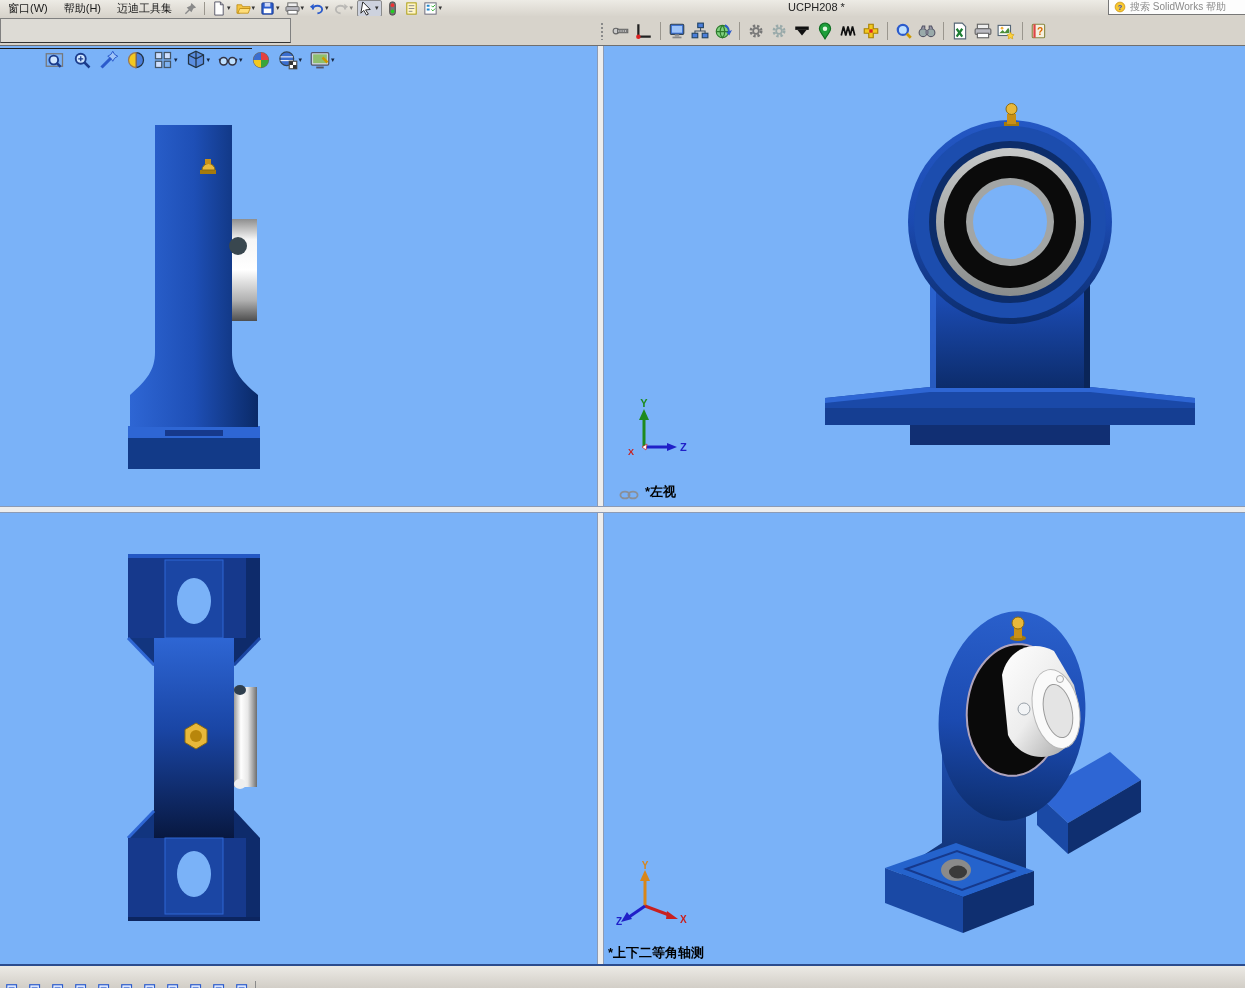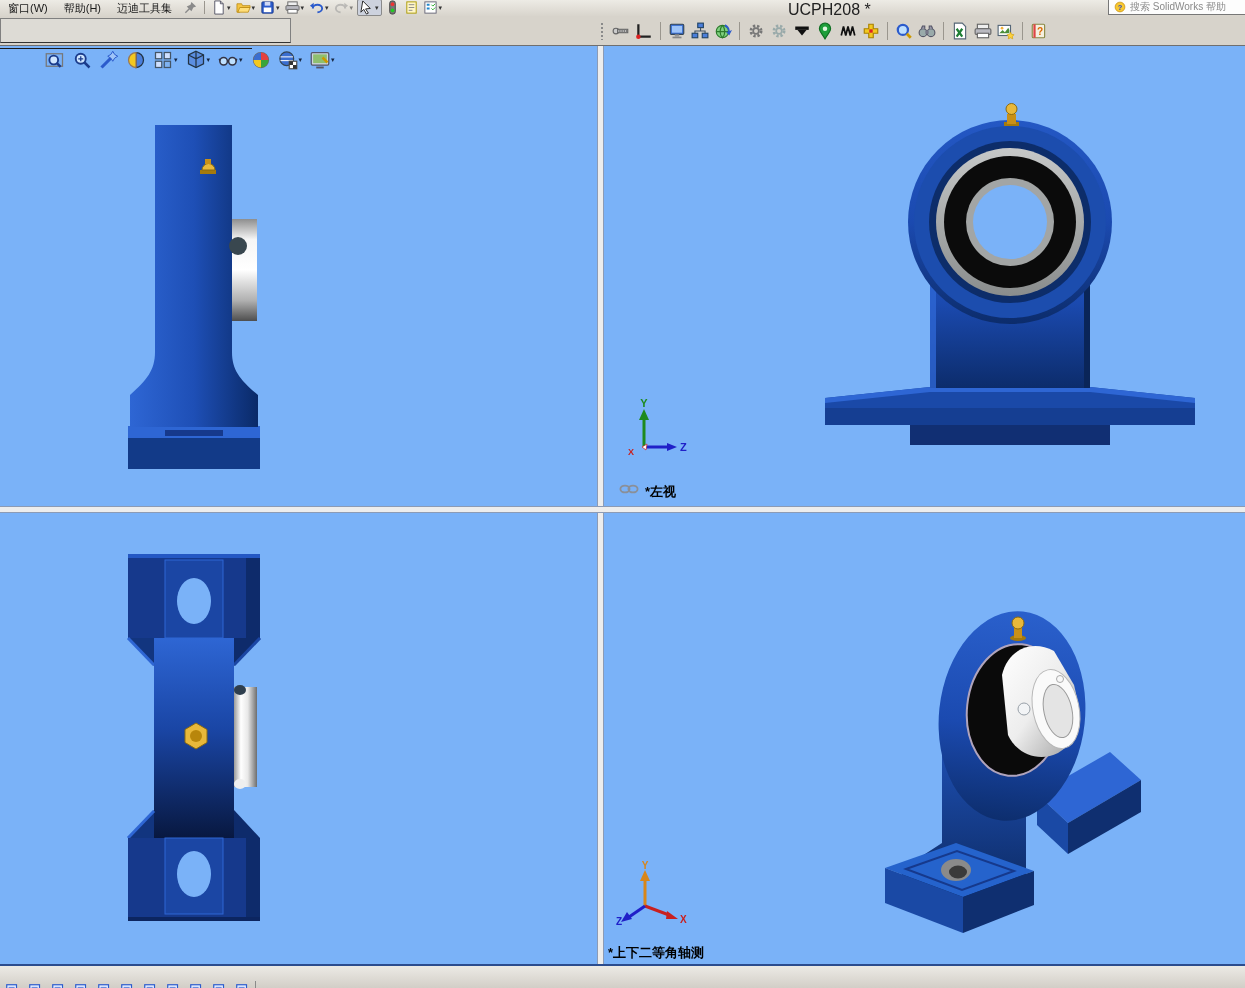--- a/index.html
+++ b/index.html
@@ -1,34 +1,34 @@
 <!DOCTYPE html>
 <html style="--viewport-bg: #7AB2F8; --chrome-bg: #D7D3CB; --model-blue: #1E4FB6; --model-blue-dark: #0B2C6E; --model-blue-light: #2E66D4; --gold: #E8B83A; --bearing-black: #0B0B0B; --bearing-gray: #A8ABAB;"><head>
 <meta charset="utf-8">
 <style>
   html,body{margin:0;padding:0;}
   .app{position:relative;width:1245px;height:988px;overflow:hidden;background:#D7D3CB;
        font-family:"Liberation Sans",sans-serif;-webkit-font-smoothing:antialiased;}
   
   .titlebar{position:absolute;left:0;top:0;width:100%;height:16px;
-    background:linear-gradient(#EDEBE5,#D8D4CC);display:flex;align-items:flex-end;
+    background:linear-gradient(#EDEBE5,#D8D4CC);display:flex;align-items:center;
     font-size:11px;color:#1a1a1a;border-bottom:1px solid #C2BEB6;}
   .menu-item{padding:0 8px;line-height:15px;white-space:nowrap;}
   .tb-btn{display:inline-flex;align-items:center;height:15px;padding:0 1px;}
   .tb-btn.pressed{border:1px solid #8a8a8a;background:#cdd2de;border-radius:2px;}
   .tb-btn.dis{opacity:.55;filter:grayscale(1);}
   .icon{display:inline-block;}
   .icon svg{display:block;width:100%;height:100%;}
   .std .icon{width:15px;height:15px;}
   .dd{font-size:7px;color:#333;padding:0 1px;line-height:8px;}
   .tsep{width:1px;height:13px;background:#9a968e;margin:0 3px;display:inline-block;}
   .grip{width:5px;height:18px;margin-right:3px;display:inline-block;
     background-image:radial-gradient(circle,#8a8a8a 1px,transparent 1.2px);
     background-size:4px 4px;}
-  .doc-title{position:absolute;left:788px;top:1px;font-size:16px;color:#222;}
+  .doc-title{position:absolute;left:788px;top:1px;font-size:11px;color:#222;}
   .help-search{position:absolute;right:0;top:0;width:137px;height:15px;background:#FDFDFD;
     border-left:1px solid #777;border-bottom:1px solid #777;display:flex;align-items:center;
     gap:4px;padding-left:5px;font-size:10px;color:#8a8a8a;box-sizing:border-box;}
   .help-search .icon{width:12px;height:12px;}
   
   .toolbar-row{position:absolute;left:0;top:16px;width:100%;height:29px;background:#D7D3CB;
     border-bottom:1px solid #6f6f6f;}
   .empty-well{position:absolute;left:0;top:2px;width:291px;height:25px;background:#DDDBD5;
     border:1px solid #808080;border-bottom-color:#333;box-sizing:border-box;}
   .addin{position:absolute;left:600px;top:3px;height:24px;display:flex;align-items:center;gap:3px;}
@@ -42,21 +42,21 @@
   .vp-bl{left:0;top:467px;width:597px;height:451px;}
   .vp-br{left:604px;top:467px;width:641px;height:451px;}
   .vsplit{position:absolute;left:597px;top:0;width:7px;height:918px;background:#EDEDED;
     border-left:1px solid #8C9BB5;border-right:1px solid #8C9BB5;box-sizing:border-box;}
   .hsplit{position:absolute;left:0;top:460px;width:1245px;height:7px;background:#EDEDED;
     border-top:1px solid #8C9BB5;border-bottom:1px solid #8C9BB5;box-sizing:border-box;}
   .hud{position:absolute;left:44px;top:6px;display:flex;align-items:center;gap:5px;}
   .hud .icon{width:20px;height:20px;}
   .hud .dd{color:#14233f;}
   .topline{position:absolute;left:0;top:2px;width:252px;height:1px;background:#1c1c1c;}
-  .vp-label{position:absolute;display:flex;align-items:flex-start;gap:6px;
+  .vp-label{position:absolute;display:flex;align-items:flex-end;gap:6px;
     font-size:13px;font-weight:bold;color:#000;}
   .vp-label .icon{width:20px;height:12px;}
   .model,.triad{position:absolute;}
   
   .statusbar{position:absolute;left:0;top:964px;width:100%;height:24px;
     background:linear-gradient(#ECEAE5,#D2CEC7);border-top:2px solid #2B4C8E;
     box-sizing:border-box;overflow:hidden;}
   .status-icons{position:absolute;left:5px;top:16px;display:flex;gap:9px;}
   .status-icons .icon{width:12px;height:12px;}
   .status-sep{position:absolute;left:255px;top:15px;width:1px;height:9px;background:#8a8a8a;}

